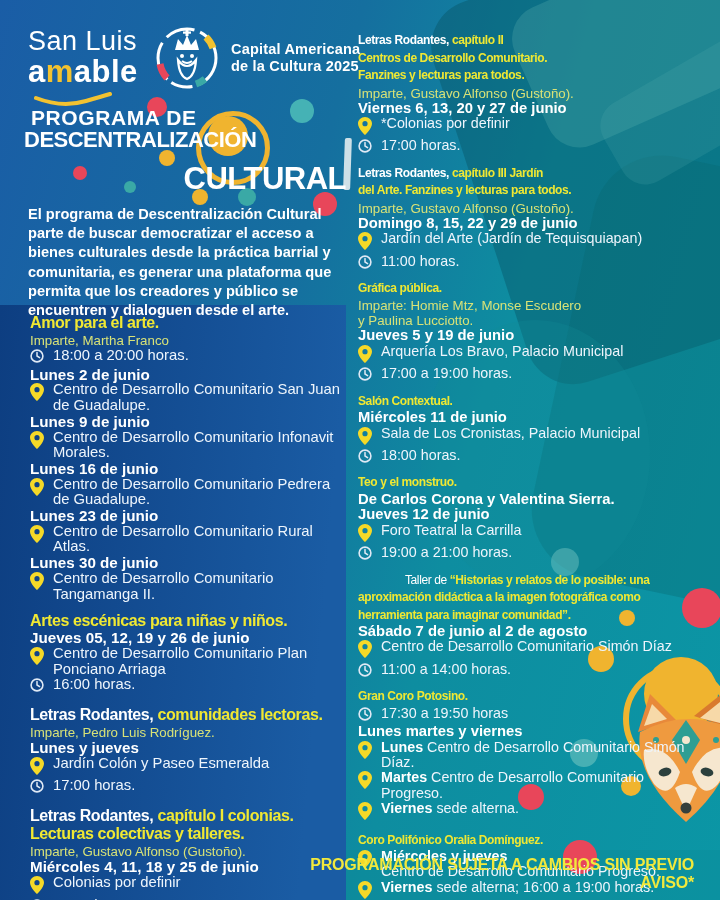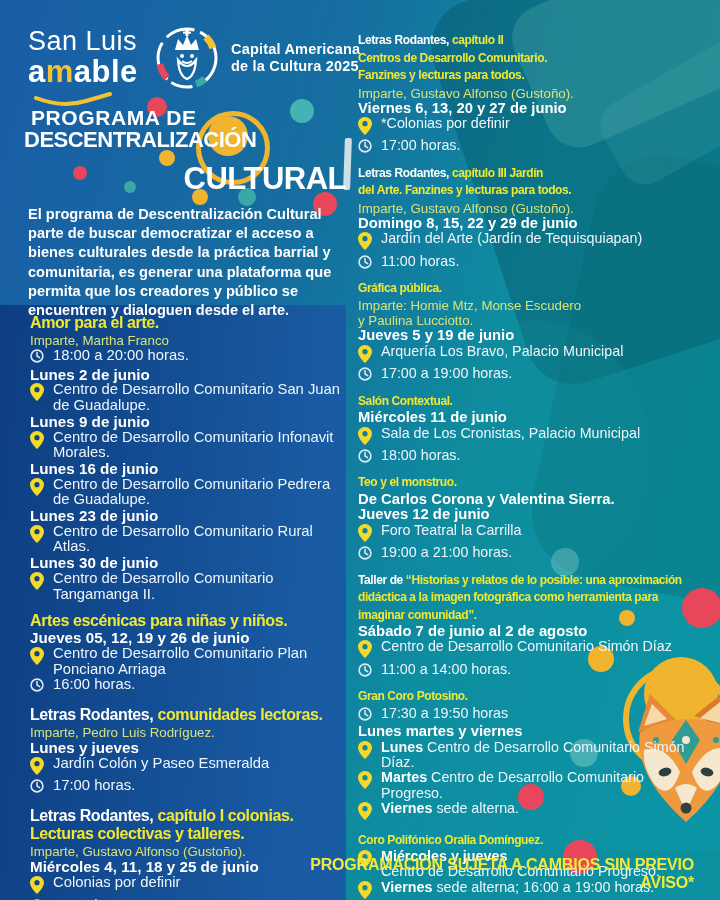--- a/index.html
+++ b/index.html
@@ -37,21 +37,21 @@
   
   .col{position:absolute;z-index:5;}
   .col-left{left:30px;top:314px;width:316px;}
   .col-right{left:358px;top:32px;width:338px;}
   .event{margin-bottom:10px;}
   .col-right .event{margin-bottom:8px;}
   .ev-title{font-weight:800;font-size:16px;line-height:18px;letter-spacing:-.4px;white-space:pre-line;}
   .col-right .ev-title{font-size:12px;line-height:17.5px;}
   .t-yellow{color:#f0e832;}
   .t-white{color:#ffffff;}
-  .t-plain{color:#ffffff;font-weight:700;}
+  .t-plain{color:#ffffff;font-weight:400;margin-left:47px;}
   .imparte{color:#d8e277;font-size:13.3px;line-height:15px;margin-top:1px;white-space:pre-line;}
   .row{display:flex;color:#eef5fc;font-size:14.8px;line-height:15.7px;font-weight:400;}
   .col-right .row{font-size:14.3px;line-height:15.4px;}
   .row.date{font-weight:700;color:#fff;font-size:15.2px;}
   .col-right .row.date{font-size:14.8px;}
   .row b{font-weight:700;color:#fff;margin-top:36px;}
   .icon-cell{flex:0 0 23px;width:23px;padding-top:1px;}
   .row-text{flex:1;white-space:pre-line;}
   
   .notice{position:absolute;right:26px;top:856px;width:440px;text-align:right;color:#f2e93c;font-size:16px;font-weight:800;letter-spacing:-.2px;z-index:6;}

